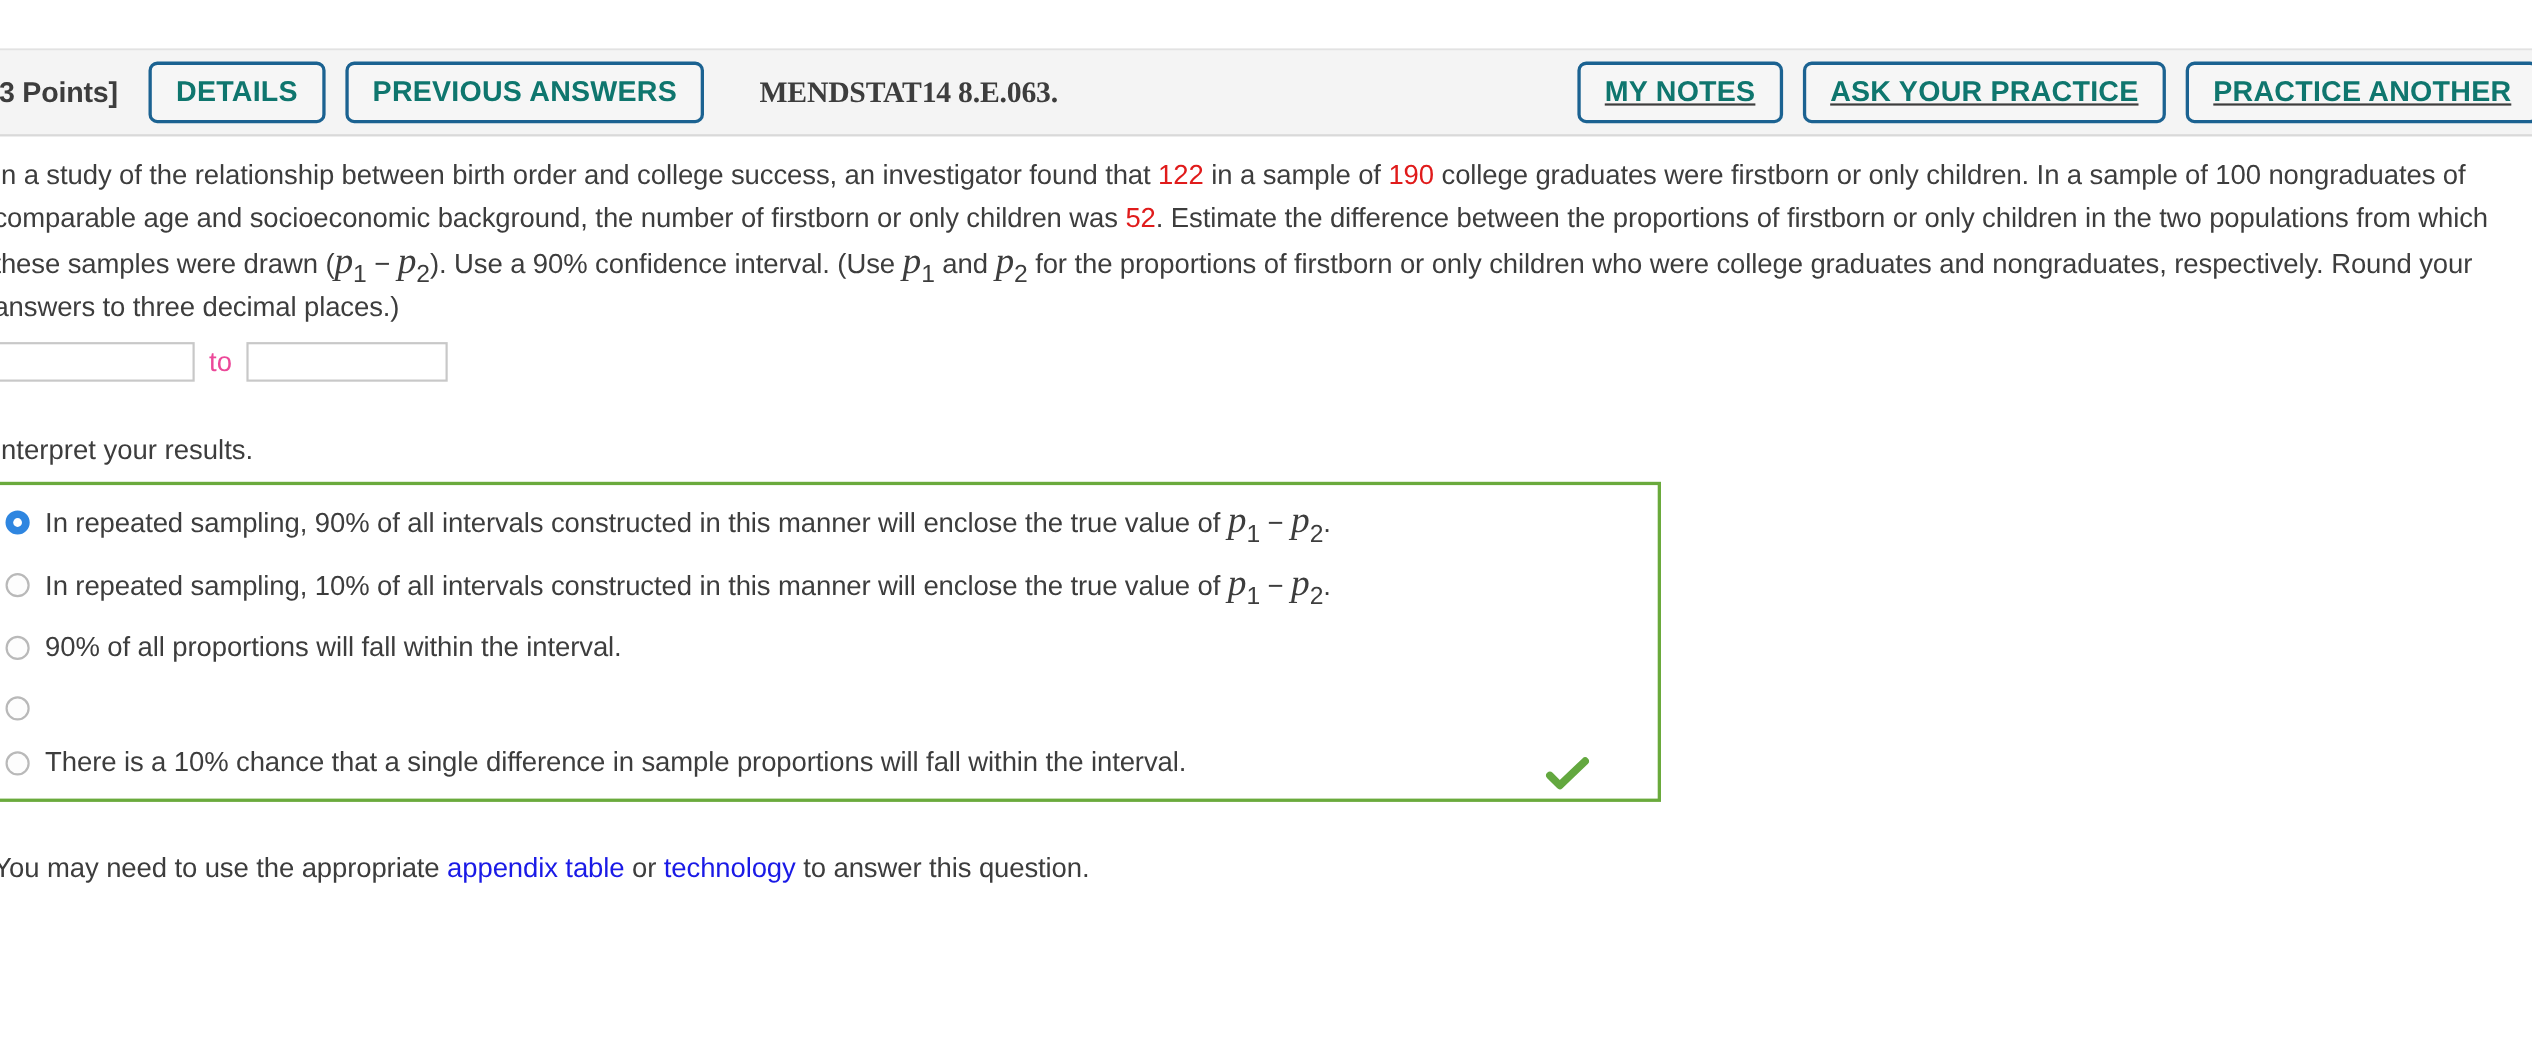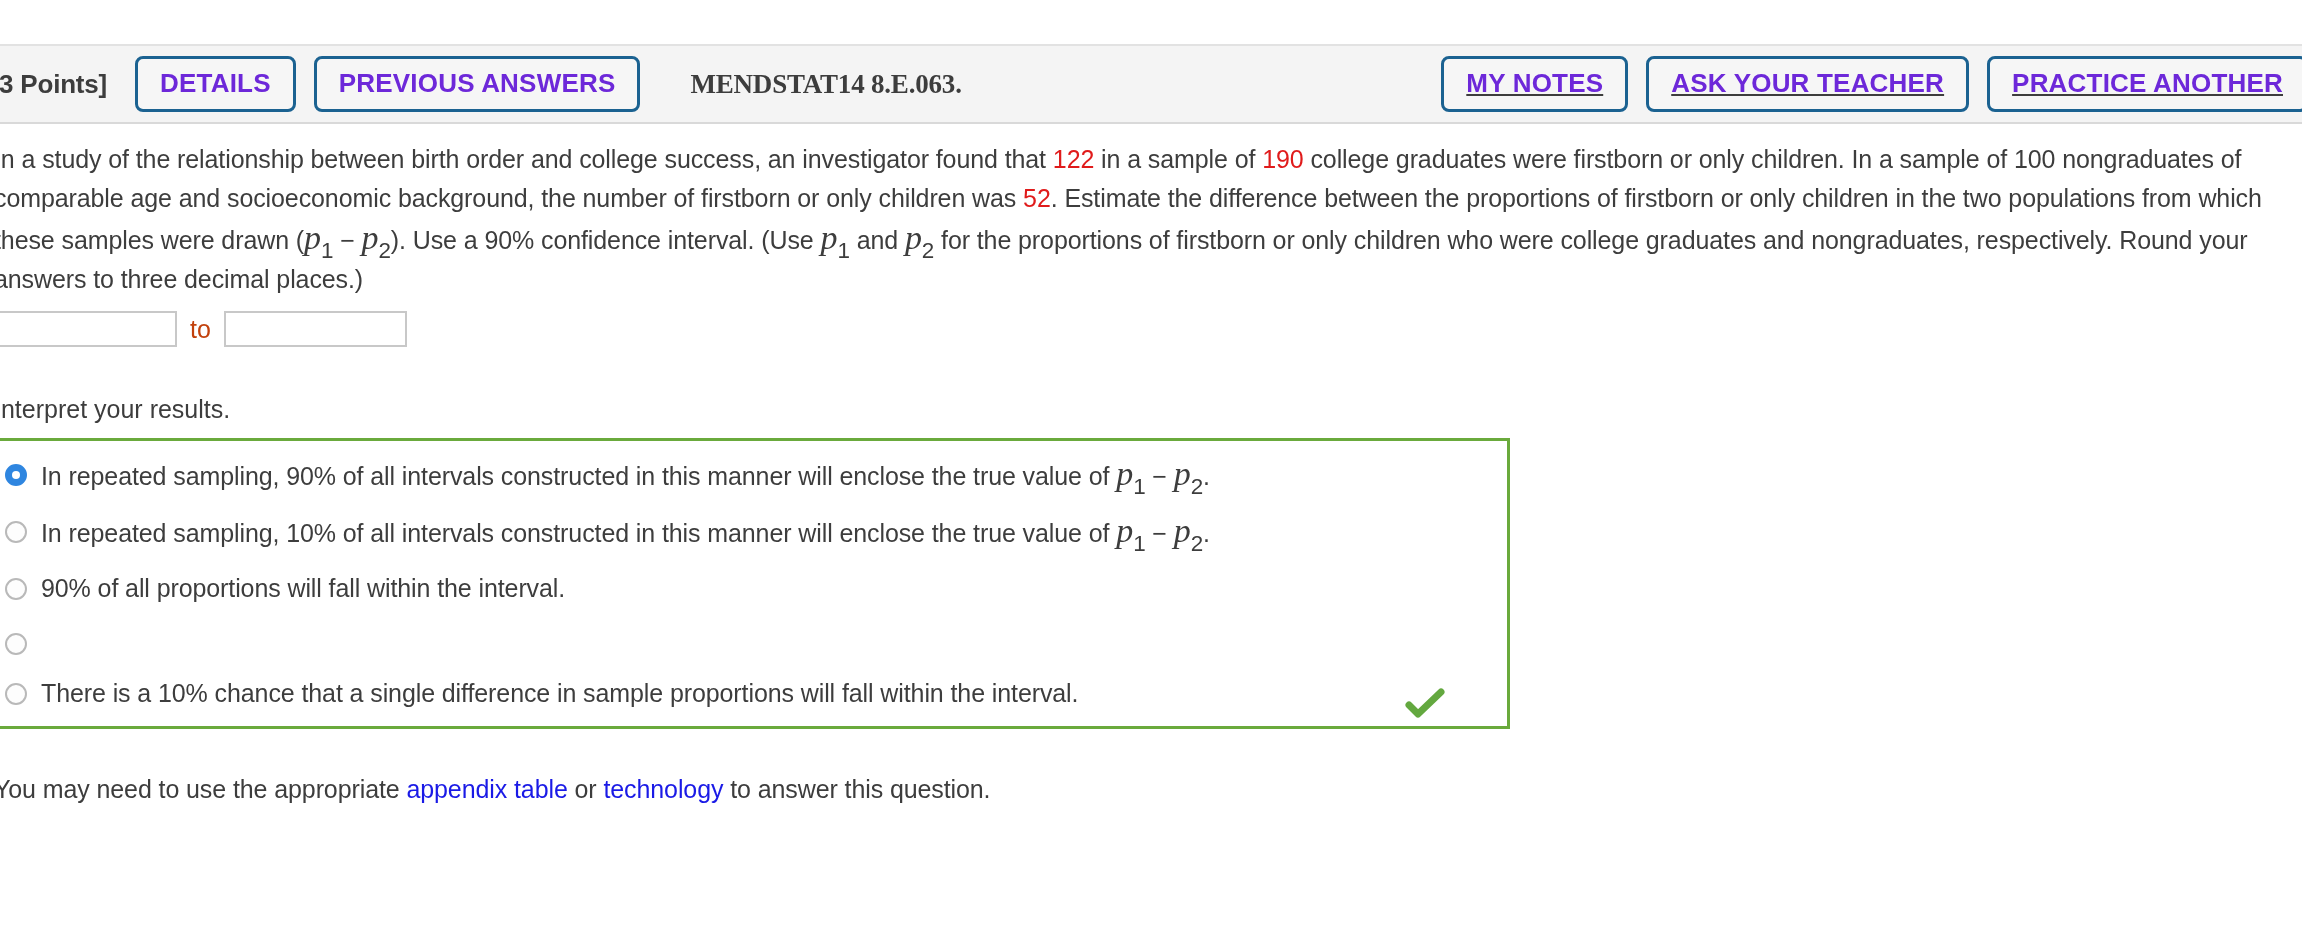--- a/index.html
+++ b/index.html
@@ -41,21 +41,21 @@
     color: #3d3d3d;
     letter-spacing: -0.2px;
     margin-left: -8px;
     padding-right: 28px;
     white-space: nowrap;
   }
   .tbtn {
     border: 3px solid #1b6291;
     border-radius: 8px;
     background: #f6f6f6;
-    color: #6d28d9;
+    color: #0f766e;
     font-size: 26px;
     font-weight: 600;
     letter-spacing: 0.2px;
     padding: 11px 22px 13px 22px;
     margin-right: 18px;
     white-space: nowrap;
     cursor: pointer;
     line-height: 1;
     font-family: "Liberation Sans", sans-serif;
   }
@@ -115,21 +115,21 @@
     border: 2px solid #c8c8c8;
     background: #ffffff;
     box-sizing: border-box;
     font-size: 22px;
     padding: 2px 6px;
     font-family: "Liberation Sans", sans-serif;
     color: #3d3d3d;
   }
   .tosep {
     font-size: 25px;
-    color: #c2410c;
+    color: #ec4899;
     margin: 0 13px;
   }
 
   
   .interpret-label {
     font-size: 25px;
     color: #3d3d3d;
     margin: 48px 0 0 -6px;
   }
   .options-box {
@@ -205,21 +205,21 @@
 
 <div class="top-gutter"></div>
 
 <div class="toolbar">
   <div class="points-label">/3 Points]</div>
   <button class="tbtn">DETAILS</button>
   <button class="tbtn">PREVIOUS ANSWERS</button>
   <div class="qcode">MENDSTAT14 8.E.063.</div>
   <div class="toolbar-right">
     <button class="tbtn">MY NOTES</button>
-    <button class="tbtn">ASK YOUR TEACHER</button>
+    <button class="tbtn">ASK YOUR PRACTICE</button>
     <button class="tbtn">PRACTICE ANOTHER</button>
   </div>
 </div>
 
 <div class="content">
 
   <div class="qtext"><span>In a study of the relationship between birth order and college success, an investigator found that </span><span class="num">122</span><span> in a sample of </span><span class="num">190</span><span> college graduates were firstborn or only children. In a sample of 100 nongraduates of comparable age and socioeconomic background, the number of firstborn or only children was </span><span class="num">52</span><span>. Estimate the difference between the proportions of firstborn or only children in the two populations from which these samples were drawn (</span><span class="mvar"><span>p</span><sub>1</sub></span><span> − </span><span class="mvar"><span>p</span><sub>2</sub></span><span>). Use a 90% confidence interval. (Use </span><span class="mvar"><span>p</span><sub>1</sub></span><span> and </span><span class="mvar"><span>p</span><sub>2</sub></span><span> for the proportions of firstborn or only children who were college graduates and nongraduates, respectively. Round your answers to three decimal places.)</span></div>
 
   <div class="answer-row">
     <input class="ansbox" type="text" value="" style="">

